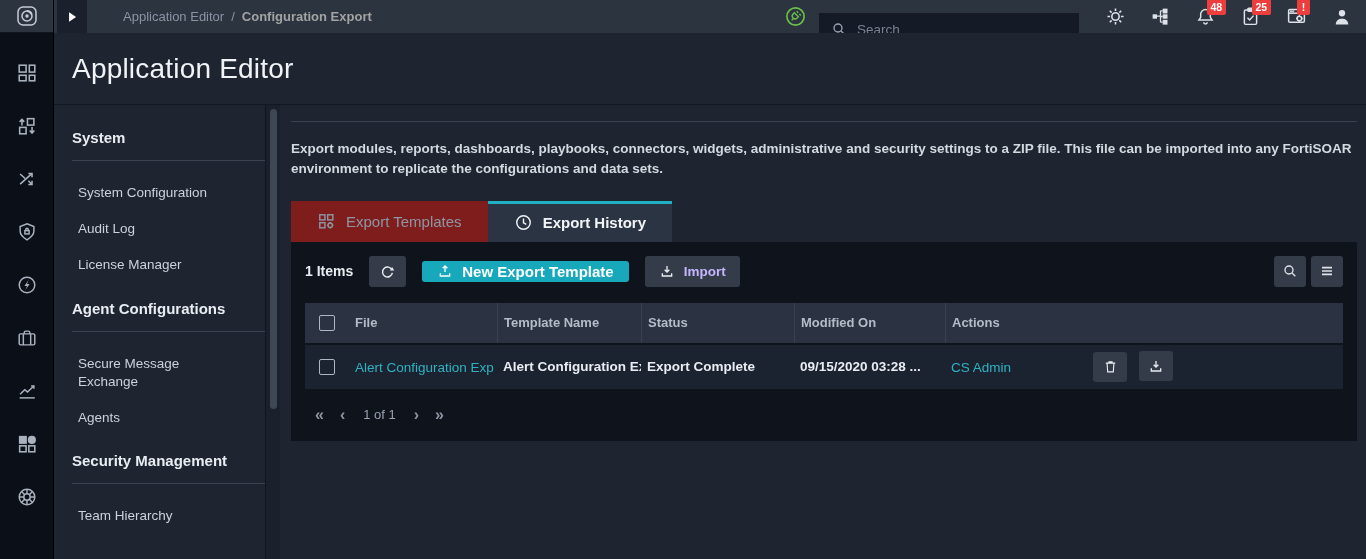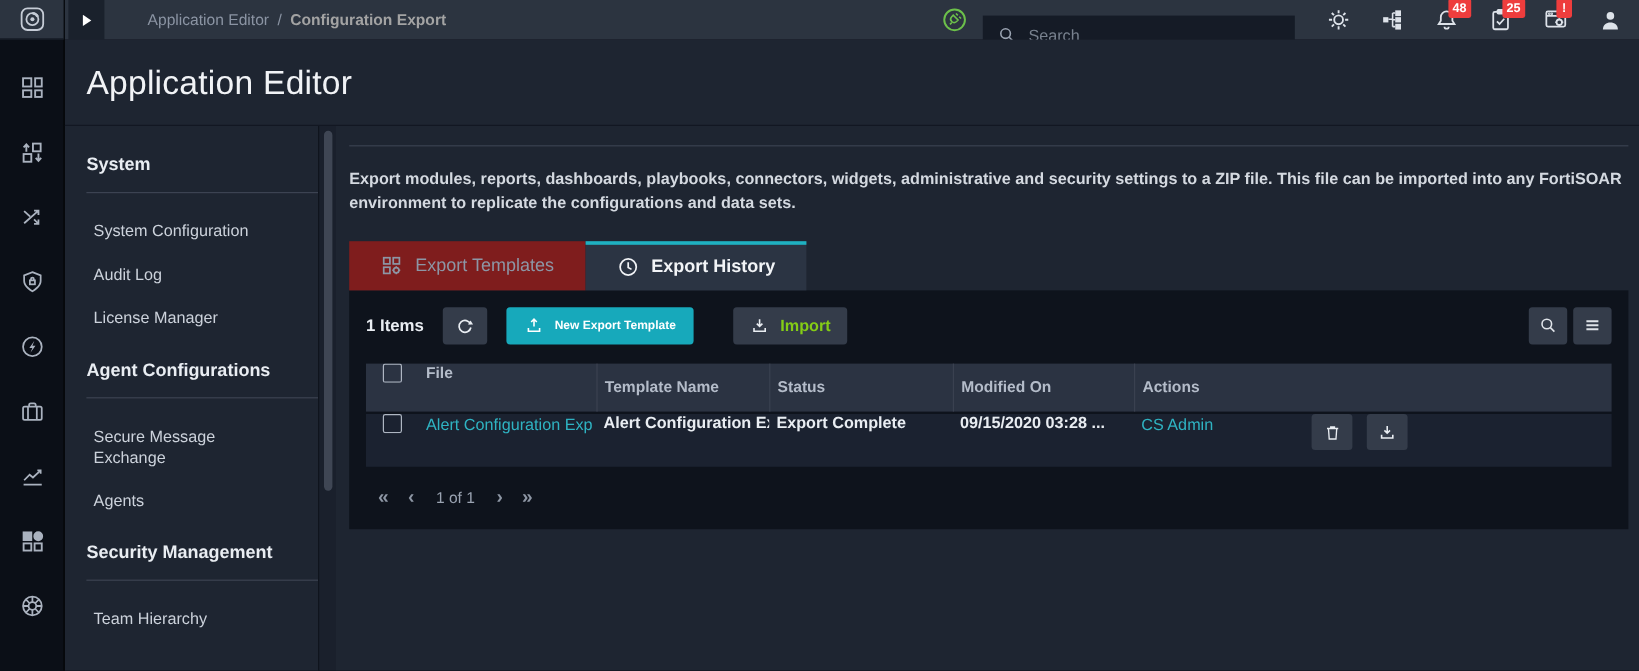--- a/index.html
+++ b/index.html
@@ -56,29 +56,29 @@
   .tab { height:41px; display:flex; align-items:center; gap:10px; padding:0 26px; font-size:15px; cursor:pointer;}
   .tab.inactive { background:#7f1d1d; color:#8d96a5; }
   .tab.active { background:#2b3443; color:#f2f4f7; font-weight:700; border-top:3px solid #1fb1c1; padding-top:0;}
   .tab svg { flex:0 0 auto; }
 
   .panel { background:#0e131c; padding:14px 14px 0 14px; width:1066px;}
 
   .toolbar { display:flex; align-items:center; }
   .tb-count { color:#e9edf2; font-size:14px; font-weight:700; margin-right:16px;}
   .btn { border:none; cursor:pointer; border-radius:3px; display:flex; align-items:center; gap:9px; font-family:inherit;}
-  .btn-gray { background:#343c4a; color:#84cc16; }
+  .btn-gray { background:#343c4a; color:#c4b5fd; }
   .btn-refresh { width:37px; height:31px; justify-content:center; margin-right:16px;}
-  .btn-primary { background:#17a9bb; color:#fff; font-size:10px; font-weight:700; height:31px; padding:0 15px; margin-right:33px;}
+  .btn-primary { background:#17a9bb; color:#fff; font-size:15px; font-weight:700; height:21px; padding:0 15px; margin-right:16px;}
   .btn-import { font-size:13.5px; font-weight:700; height:31px; padding:0 14px;}
   .tb-right { margin-left:auto; display:flex; gap:5px;}
   .btn-sq { width:32px; height:31px; justify-content:center;}
 
   .table { margin-top:16px; }
-  .trow { display:flex; align-items:flex-start; }
+  .trow { display:flex; align-items:center; }
   .thead { background:#2b3342; height:40px; }
   .thead .cell { color:#b4bcc9; font-size:13px; font-weight:700; }
   .tbody-row { background:#1b2230; height:44px; margin-top:2px;}
   .cell { padding:0 6px; overflow:hidden; white-space:nowrap; }
   .c-check { width:44px; flex:0 0 44px; display:flex; justify-content:center;}
   .c-file { width:148px; flex:0 0 148px; }
   .c-template { width:144px; flex:0 0 144px; }
   .c-status { width:153px; flex:0 0 153px; }
   .c-modified { width:151px; flex:0 0 151px; }
   .c-created { width:142px; flex:0 0 142px; }

